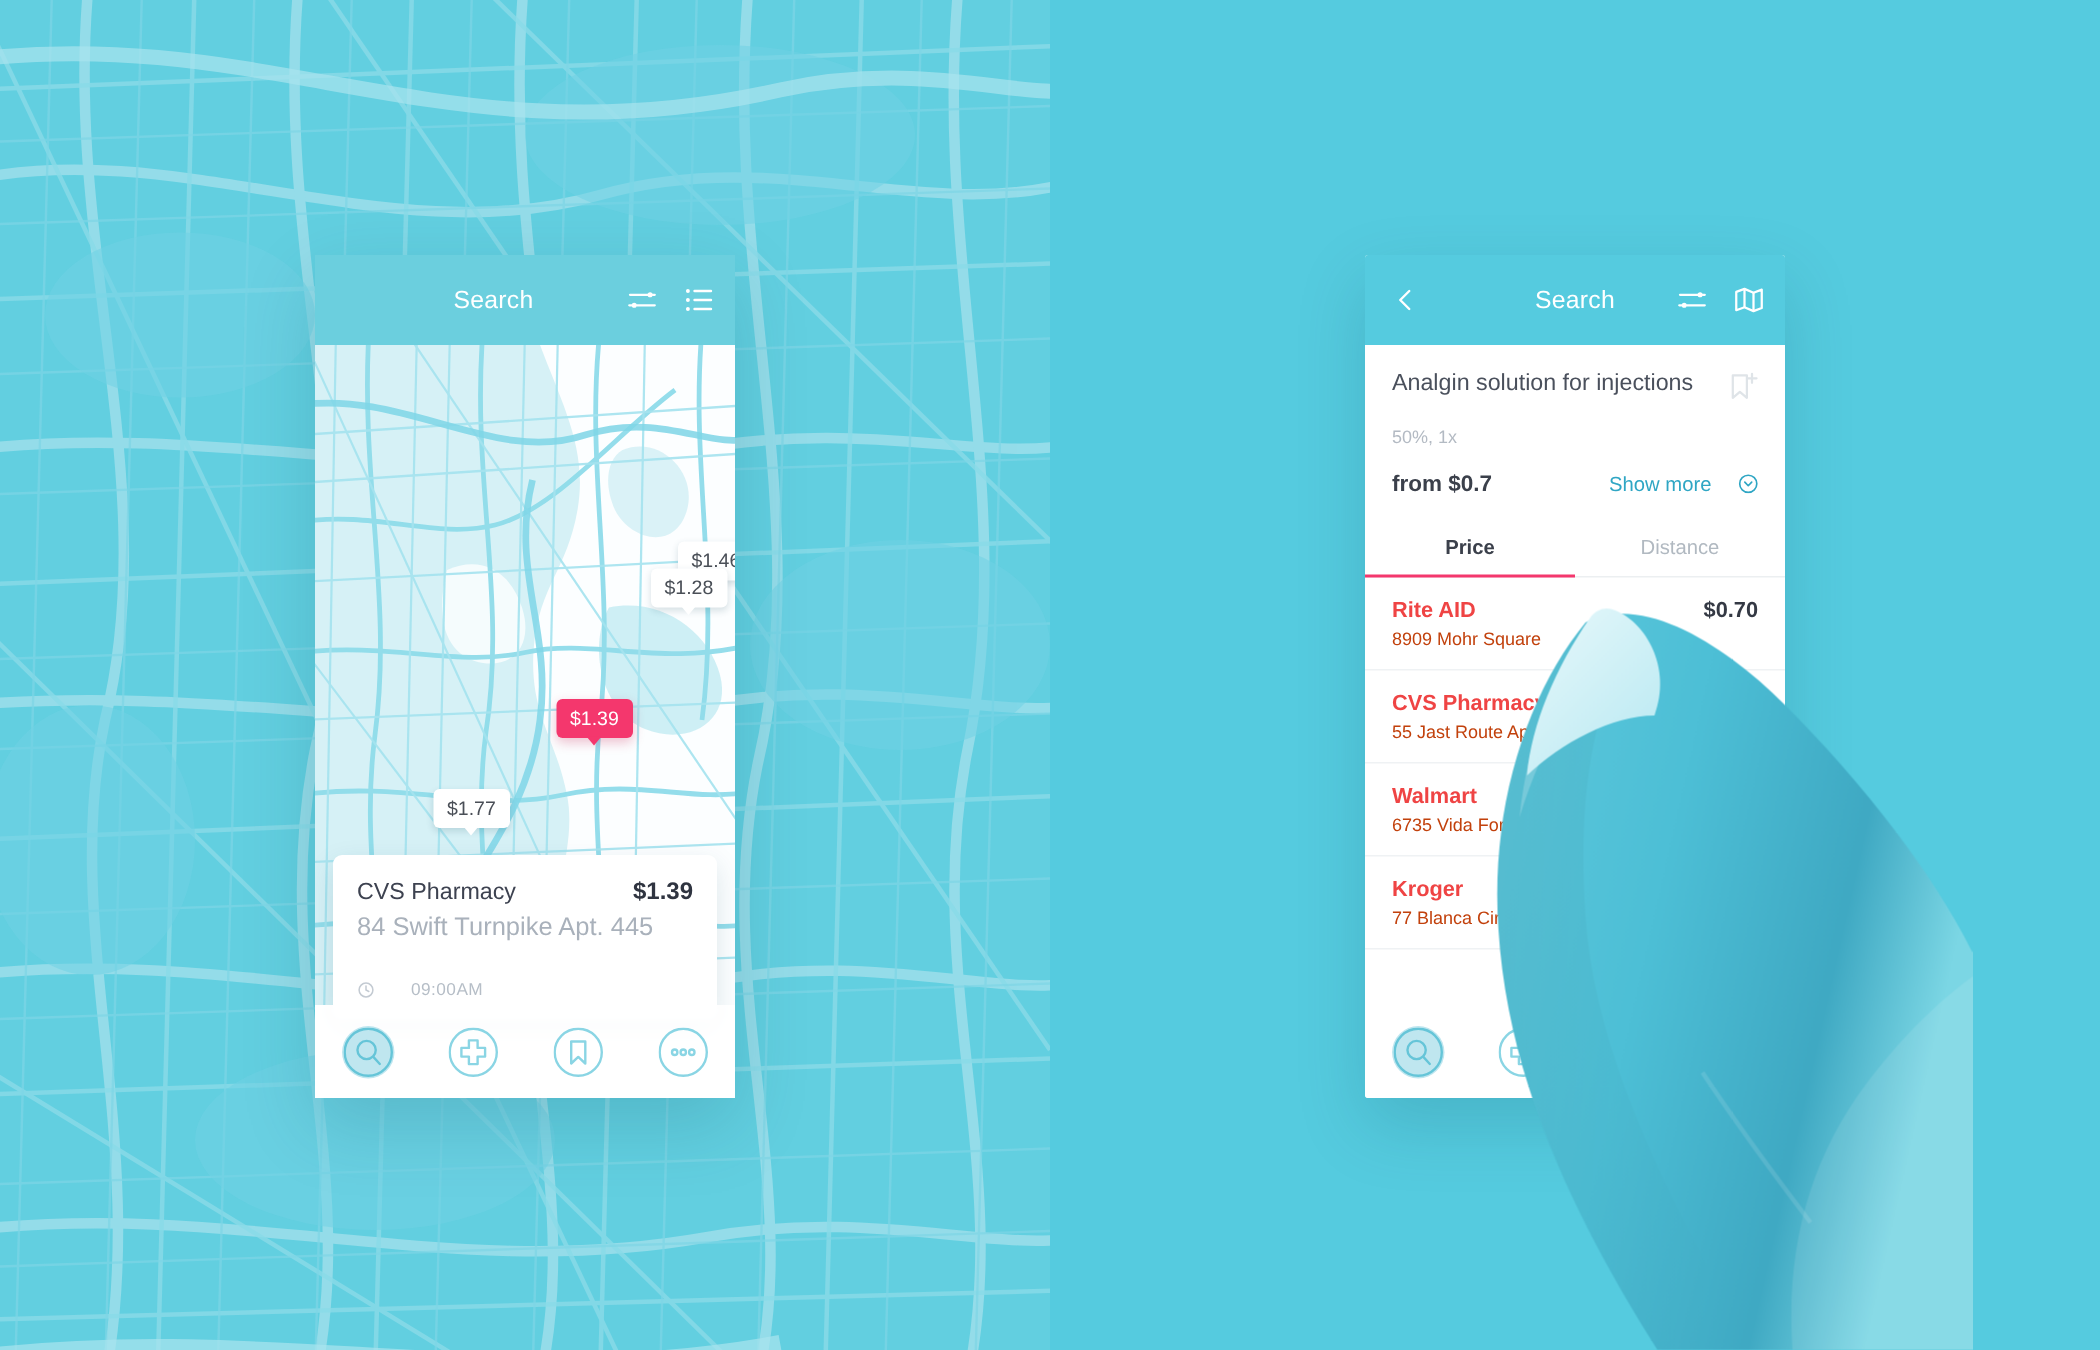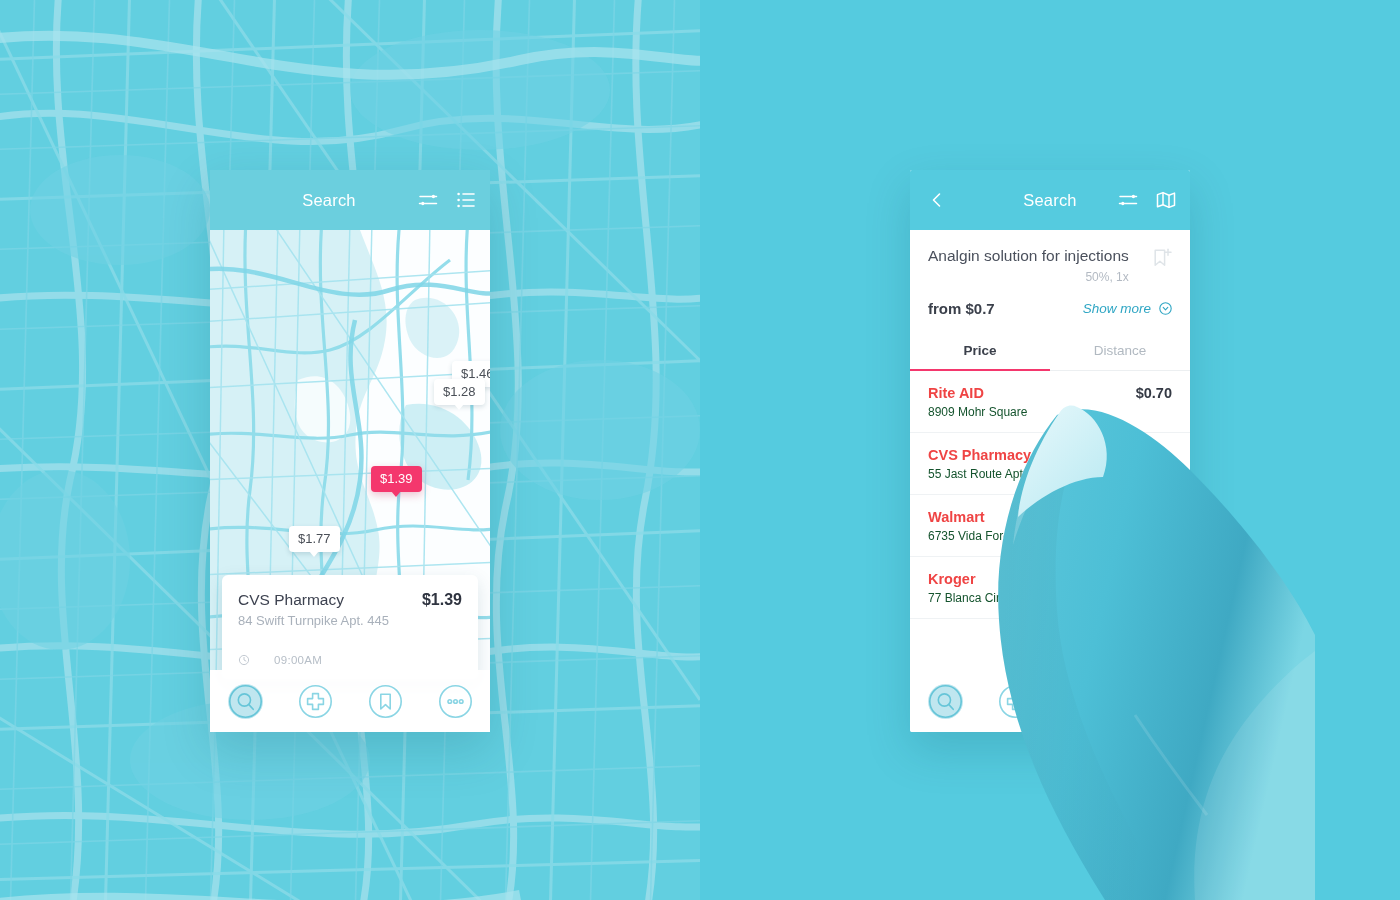--- a/index.html
+++ b/index.html
@@ -86,21 +86,21 @@
   
   #detail-card {
     position: absolute; left: 12px; right: 12px; bottom: 52px;
     background: #fff; border-radius: 6px;
     padding: 16px 16px 14px;
     box-shadow: 0 6px 18px rgba(18,70,90,.13);
   }
   #detail-card .row1 { display: flex; align-items: baseline; justify-content: space-between; }
   #detail-card .nm { font-size: 15.5px; color: #3d4250; font-weight: 400; }
   #detail-card .pr { font-size: 16px; color: #2f3440; font-weight: 700; }
-  #detail-card .addr { margin-top: 4px; font-size: 13px; color: #a9b1bb; }
+  #detail-card .addr { margin-top: 4px; font-size: 17px; color: #a9b1bb; }
   #detail-card .time { margin-top: 26px; display:flex; align-items:center; gap:24px;
                        font-size: 11.5px; color: #b6bec7; letter-spacing:.3px; }
 
   
   .bottomnav {
     position: absolute; left: 0; right: 0; bottom: 0; height: 62px;
     display: flex; align-items: center; justify-content: space-around;
     background: rgba(255,255,255,.86);
     backdrop-filter: blur(2px);
   }
@@ -110,28 +110,28 @@
     border-radius:50%; background:#bfe6ef;
   }
   .navbtn svg { position: relative; display:block; }
 
   
   .prod {
     background:#fff; padding: 16px 18px 0;
   }
   .prod .ptop { display:flex; align-items:flex-start; justify-content:space-between; gap:12px;}
   .prod .pname { font-size: 15.5px; color: #4a505c; line-height:1.25; }
-  .prod .pdose { margin-top:5px; font-size: 12px; color: #b3bac3; text-align: right; }
+  .prod .pdose { margin-top:19px; font-size: 12px; color: #b3bac3; }
   .prod .bk { flex:0 0 auto; width:18px; height:20px; cursor:pointer; margin-top:2px;}
   .prod .prow {
     display:flex; align-items:center; justify-content:space-between;
     padding: 16px 0 14px;
   }
   .prod .from { font-size:15px; font-weight:700; color:#3b404b; }
-  .prod .showmore { display:flex; align-items:center; gap:8px; font-size:13.5px; color:#2fa6c4; cursor:pointer;font-style:italic;}
+  .prod .showmore { display:flex; align-items:center; gap:18px; font-size:13.5px; color:#2fa6c4; cursor:pointer;}
   .prod .showmore svg { display:block; }
 
   .availbar {
     background:#eef3f4; padding: 11px 18px 12px;
     font-size: 12px; color:#b4bcc4;
   }
 
   
   .tabs { display:flex; background:#fff; position:relative; }
   .tab {
@@ -143,21 +143,21 @@
   .tabsline { position:absolute; left:0; right:0; bottom:0; height:1px; background:#eceff1; }
   .tabsind { position:absolute; left:0; width:50%; bottom:0; height:2px; background:#f4376d; }
 
   
   .storelist { background:#fff; }
   .store {
     display:flex; align-items:flex-start; justify-content:space-between;
     padding: 14px 18px 13px; border-bottom:1px solid #eff2f4; cursor:pointer;
   }
   .store .sname { font-size: 14.5px; color:#ef4444; font-weight:700; }
-  .store .saddr { margin-top:4px; font-size:12px; color:#14532d; }
+  .store .saddr { margin-top:4px; font-size:12px; color:#c2410c; }
   .store .sprice { font-size:14.5px; color:#343944; font-weight:700; white-space:nowrap; }
 
   
   #finger { position:absolute; left:985px; top:385px; width:330px; height:515px; pointer-events:none; }
 </style>
 </head>
 <body>
 
 <div id="bg-right"></div>
 

